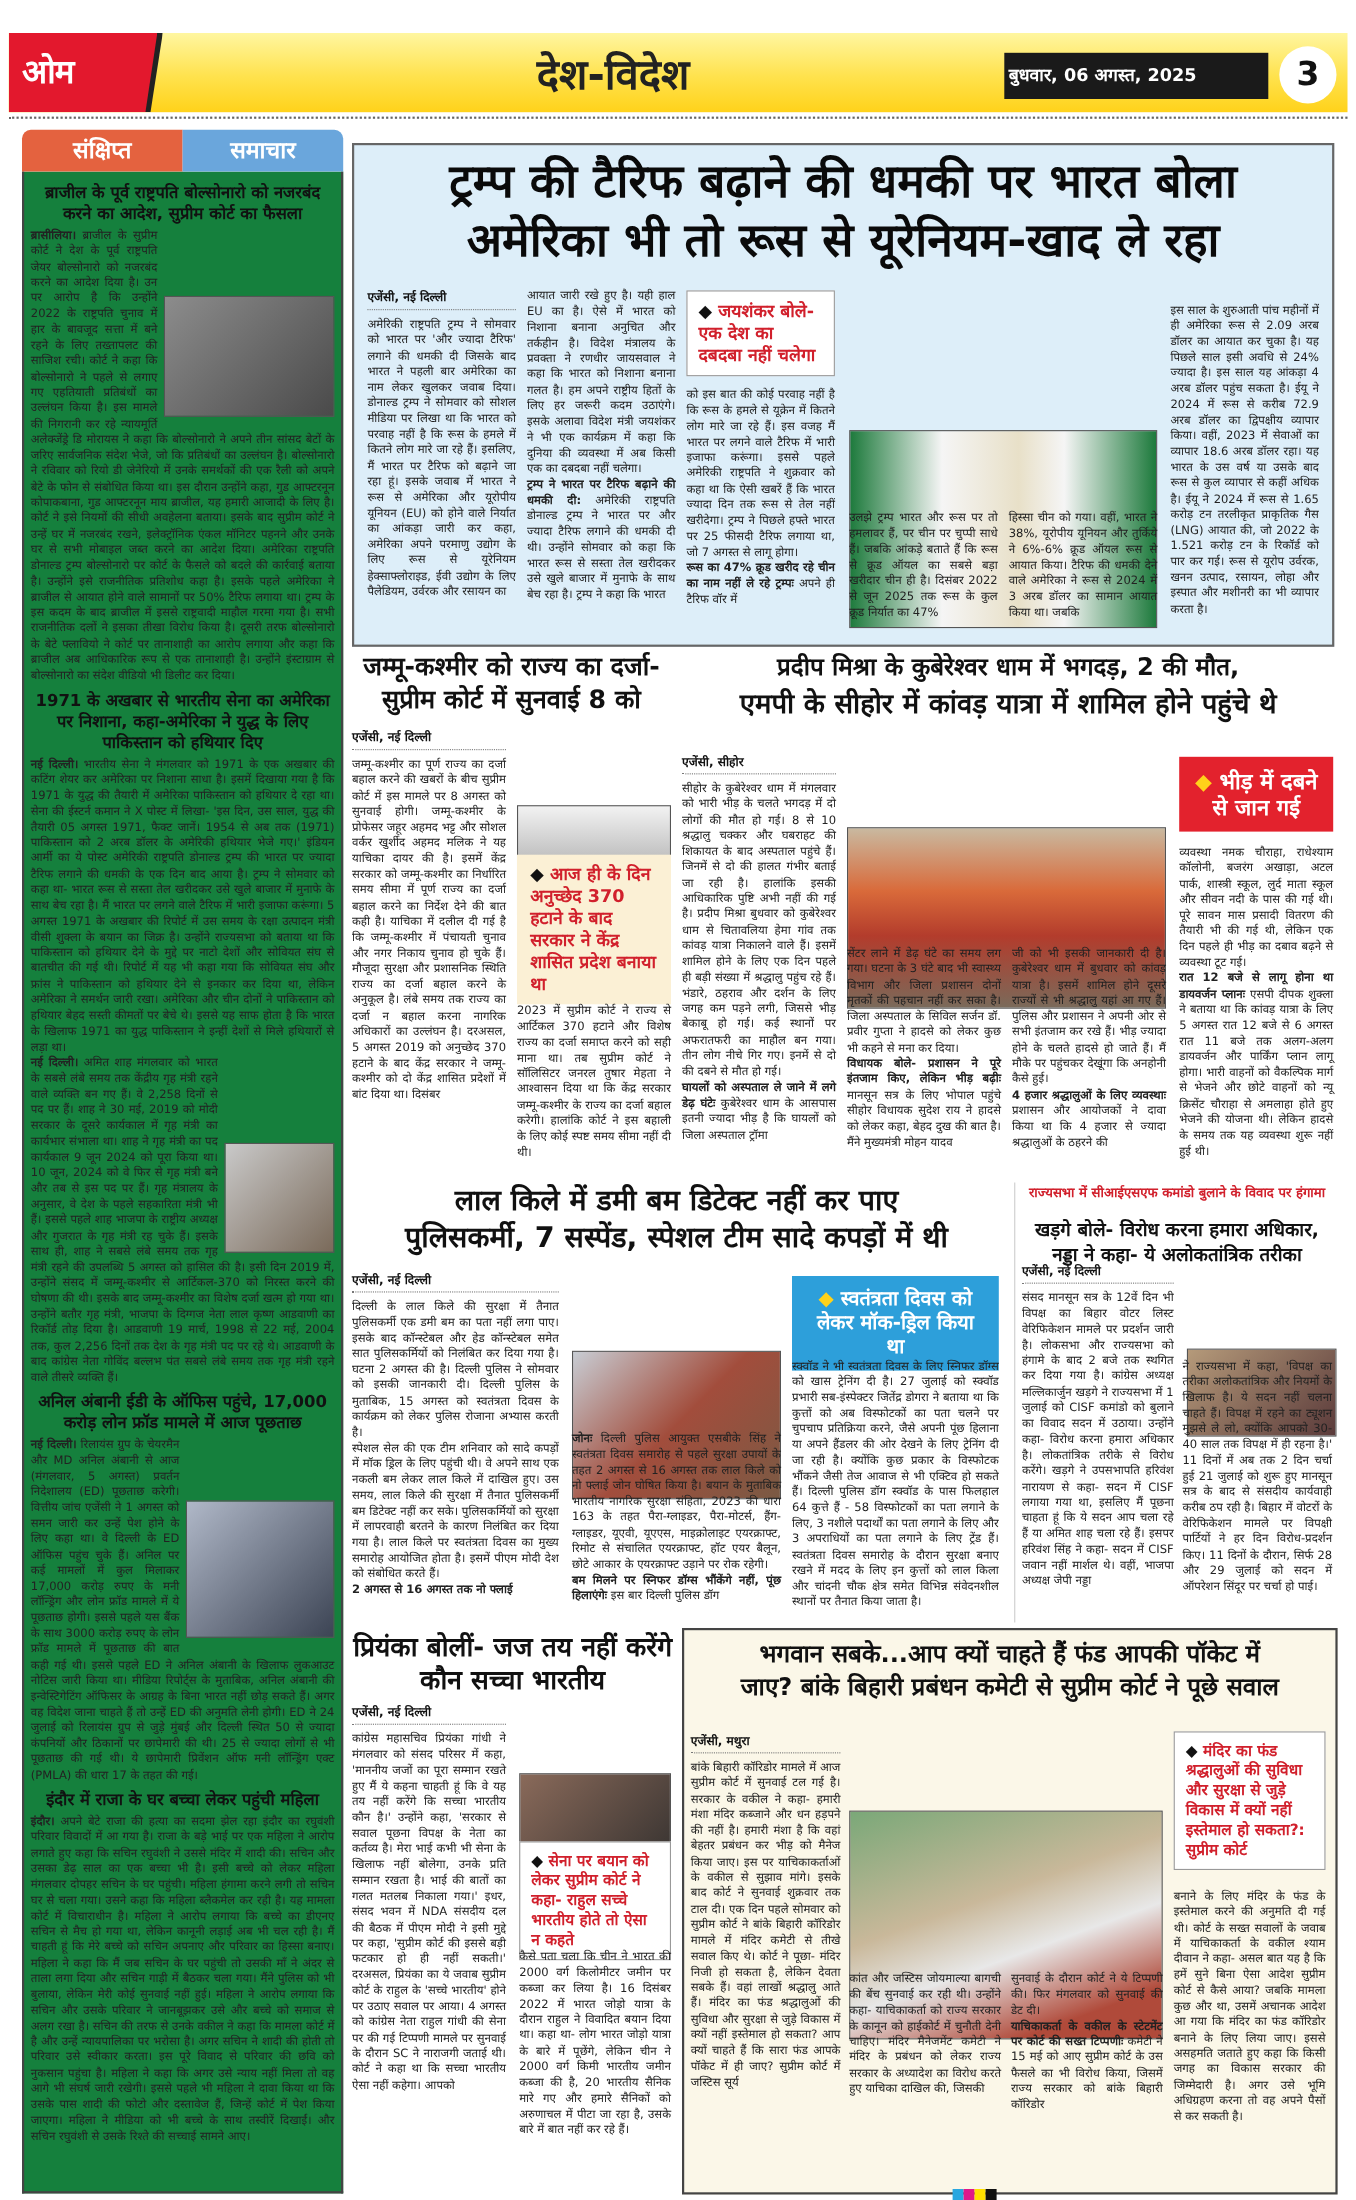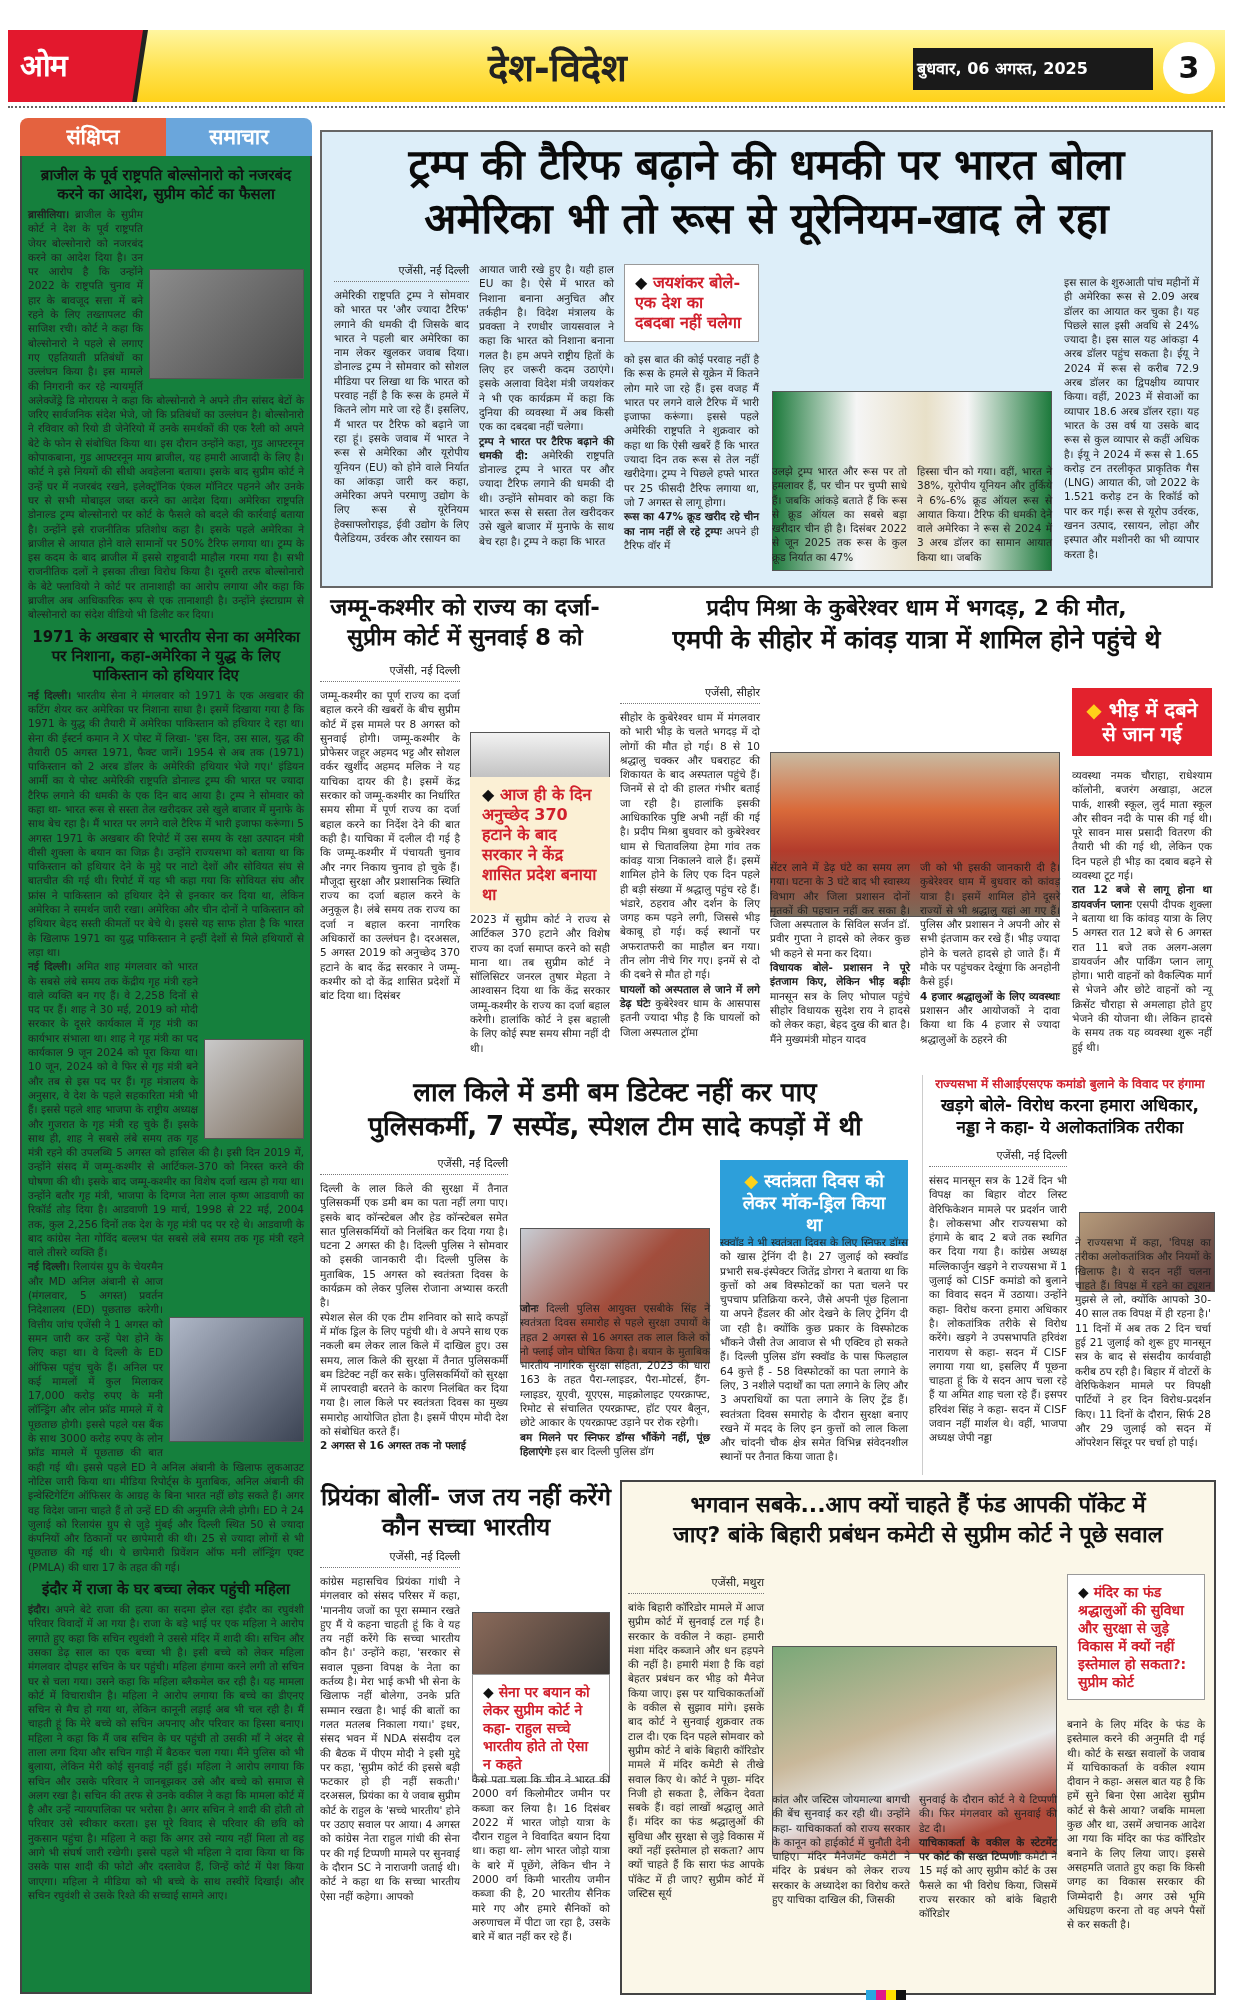--- a/index.html
+++ b/index.html
@@ -16,21 +16,21 @@
 .brief-tab{height:38px;display:flex}
 .brief-tab .a{width:50%;background:#e4623f;color:#fff;font-weight:bold;font-size:21px;text-align:center;line-height:38px;border-radius:8px 0 0 0}
 .brief-tab .b{width:50%;background:#6aa6dc;color:#fff;font-weight:bold;font-size:21px;text-align:center;line-height:38px;border-radius:0 8px 0 0}
 .brief-body{background:#15803d;border:2px solid #444;border-top:none;padding:4px 6px;height:1838px;overflow:hidden}
 .bh{font-weight:bold;text-align:center;font-size:15px;line-height:19px;margin:6px 0 3px;color:#111}
 .bt{font-size:10.5px;line-height:14.3px;text-align:justify;color:#222}
 .bt b{font-weight:bold}
 .photo{background:linear-gradient(135deg,#8c8c8c,#4a4a4a);border:1px solid #555;position:relative}
 .top-story{left:320px;top:130px;width:893px;height:458px;background:#ddeef9;border:2px solid #666}
 .hl-big{font-weight:bold;text-align:center;color:#0a0a0a}
-.byline{font-size:11px;font-weight:normal;text-align:right;padding-bottom:4px;border-bottom:1px dotted #777;margin-bottom:6px}
+.byline{font-size:11px;font-weight:bold;text-align:left;padding-bottom:4px;border-bottom:1px dotted #777;margin-bottom:6px}
 .col{font-size:10.5px;line-height:14.3px;text-align:justify;color:#222}
 .col b{font-weight:bold}
 .callout{border:1px solid #999;background:#fff;color:#d1202c;font-weight:bold;font-size:16px;line-height:20px;padding:8px 10px}
 .callout .dia{color:#111}
 .callout-red{background:#e3222d;color:#fff;font-weight:bold;font-size:20px;line-height:24px;padding:10px 12px;text-align:center}
 .callout-blue{background:#2d9fda;color:#fff;font-weight:bold;font-size:18px;line-height:22px;padding:10px 12px;text-align:center}
 .callout-cream{background:#fbf0d5;color:#d1202c;font-weight:bold;font-size:16px;line-height:20px;padding:8px 12px}
 .hl-sec{font-weight:bold;text-align:center;color:#111}
 .kicker{color:#d1202c;font-weight:bold;font-size:12px;text-align:center}
 .bihari{left:620px;top:1480px;width:596px;height:515px;background:#fbf7e8;border:2px solid #444}
@@ -60,20 +60,21 @@
     </div>
     <div>
       <div class="bh">1971 के अखबार से भारतीय सेना का अमेरिका पर निशाना, कहा-अमेरिका ने युद्ध के लिए पाकिस्तान को हथियार दिए</div>
       <div class="bt"><b>नई दिल्ली।</b> <span>भारतीय सेना ने मंगलवार को 1971 के एक अखबार की कटिंग शेयर कर अमेरिका पर निशाना साधा है। इसमें दिखाया गया है कि 1971 के युद्ध की तैयारी में अमेरिका पाकिस्तान को हथियार दे रहा था। सेना की ईस्टर्न कमान ने X पोस्ट में लिखा- 'इस दिन, उस साल, युद्ध की तैयारी 05 अगस्त 1971, फैक्ट जानें। 1954 से अब तक (1971) पाकिस्तान को 2 अरब डॉलर के अमेरिकी हथियार भेजे गए।' इंडियन आर्मी का ये पोस्ट अमेरिकी राष्ट्रपति डोनाल्ड ट्रम्प की भारत पर ज्यादा टैरिफ लगाने की धमकी के एक दिन बाद आया है। ट्रम्प ने सोमवार को कहा था- भारत रूस से सस्ता तेल खरीदकर उसे खुले बाजार में मुनाफे के साथ बेच रहा है। मैं भारत पर लगने वाले टैरिफ में भारी इजाफा करूंगा। 5 अगस्त 1971 के अखबार की रिपोर्ट में उस समय के रक्षा उत्पादन मंत्री वीसी शुक्ला के बयान का जिक्र है। उन्होंने राज्यसभा को बताया था कि पाकिस्तान को हथियार देने के मुद्दे पर नाटो देशों और सोवियत संघ से बातचीत की गई थी। रिपोर्ट में यह भी कहा गया कि सोवियत संघ और फ्रांस ने पाकिस्तान को हथियार देने से इनकार कर दिया था, लेकिन अमेरिका ने समर्थन जारी रखा। अमेरिका और चीन दोनों ने पाकिस्तान को हथियार बेहद सस्ती कीमतों पर बेचे थे। इससे यह साफ होता है कि भारत के खिलाफ 1971 का युद्ध पाकिस्तान ने इन्हीं देशों से मिले हथियारों से लड़ा था।</span></div>
     </div>
     <div>
       <div class="photo" style="float:right;width:100px;height:100px;margin:80px 0 4px 6px;background:linear-gradient(135deg,#c9c9c9,#7a6a5a)"></div>
       <div class="bt"><b>नई दिल्ली।</b> <span>अमित शाह मंगलवार को भारत के सबसे लंबे समय तक केंद्रीय गृह मंत्री रहने वाले व्यक्ति बन गए हैं। वे 2,258 दिनों से पद पर हैं। शाह ने 30 मई, 2019 को मोदी सरकार के दूसरे कार्यकाल में गृह मंत्री का कार्यभार संभाला था। शाह ने गृह मंत्री का पद कार्यकाल 9 जून 2024 को पूरा किया था। 10 जून, 2024 को वे फिर से गृह मंत्री बने और तब से इस पद पर हैं। गृह मंत्रालय के अनुसार, वे देश के पहले सहकारिता मंत्री भी हैं। इससे पहले शाह भाजपा के राष्ट्रीय अध्यक्ष और गुजरात के गृह मंत्री रह चुके हैं। इसके साथ ही, शाह ने सबसे लंबे समय तक गृह मंत्री रहने की उपलब्धि 5 अगस्त को हासिल की है। इसी दिन 2019 में, उन्होंने संसद में जम्मू-कश्मीर से आर्टिकल-370 को निरस्त करने की घोषणा की थी। इसके बाद जम्मू-कश्मीर का विशेष दर्जा खत्म हो गया था। उन्होंने बतौर गृह मंत्री, भाजपा के दिग्गज नेता लाल कृष्ण आडवाणी का रिकॉर्ड तोड़ दिया है। आडवाणी 19 मार्च, 1998 से 22 मई, 2004 तक, कुल 2,256 दिनों तक देश के गृह मंत्री पद पर रहे थे। आडवाणी के बाद कांग्रेस नेता गोविंद बल्लभ पंत सबसे लंबे समय तक गृह मंत्री रहने वाले तीसरे व्यक्ति हैं।</span></div>
     </div>
     <div>
+      <div class="bh">अनिल अंबानी ईडी के ऑफिस पहुंचे, 17,000 करोड़ लोन फ्रॉड मामले में आज पूछताछ</div>
       <div class="photo" style="float:right;width:135px;height:125px;margin:58px 0 4px 6px;background:linear-gradient(135deg,#b0b8c8,#3c4454)"></div>
       <div class="bt"><b>नई दिल्ली।</b> <span>रिलायंस ग्रुप के चेयरमैन और MD अनिल अंबानी से आज (मंगलवार, 5 अगस्त) प्रवर्तन निदेशालय (ED) पूछताछ करेगी। वित्तीय जांच एजेंसी ने 1 अगस्त को समन जारी कर उन्हें पेश होने के लिए कहा था। वे दिल्ली के ED ऑफिस पहुंच चुके हैं। अनिल पर कई मामलों में कुल मिलाकर 17,000 करोड़ रुपए के मनी लॉन्ड्रिंग और लोन फ्रॉड मामले में ये पूछताछ होगी। इससे पहले यस बैंक के साथ 3000 करोड़ रुपए के लोन फ्रॉड मामले में पूछताछ की बात कही गई थी। इससे पहले ED ने अनिल अंबानी के खिलाफ लुकआउट नोटिस जारी किया था। मीडिया रिपोर्ट्स के मुताबिक, अनिल अंबानी की इन्वेस्टिगेटिंग ऑफिसर के आग्रह के बिना भारत नहीं छोड़ सकते हैं। अगर वह विदेश जाना चाहते हैं तो उन्हें ED की अनुमति लेनी होगी। ED ने 24 जुलाई को रिलायंस ग्रुप से जुड़े मुंबई और दिल्ली स्थित 50 से ज्यादा कंपनियों और ठिकानों पर छापेमारी की थी। 25 से ज्यादा लोगों से भी पूछताछ की गई थी। ये छापेमारी प्रिवेंशन ऑफ मनी लॉन्ड्रिंग एक्ट (PMLA) की धारा 17 के तहत की गई।</span></div>
     </div>
     <div>
       <div class="bh">इंदौर में राजा के घर बच्चा लेकर पहुंची महिला</div>
       <div class="bt"><b>इंदौर।</b> <span>अपने बेटे राजा की हत्या का सदमा झेल रहा इंदौर का रघुवंशी परिवार विवादों में आ गया है। राजा के बड़े भाई पर एक महिला ने आरोप लगाते हुए कहा कि सचिन रघुवंशी ने उससे मंदिर में शादी की। सचिन और उसका डेढ़ साल का एक बच्चा भी है। इसी बच्चे को लेकर महिला मंगलवार दोपहर सचिन के घर पहुंची। महिला हंगामा करने लगी तो सचिन घर से चला गया। उसने कहा कि महिला ब्लैकमेल कर रही है। यह मामला कोर्ट में विचाराधीन है। महिला ने आरोप लगाया कि बच्चे का डीएनए सचिन से मैच हो गया था, लेकिन कानूनी लड़ाई अब भी चल रही है। मैं चाहती हूं कि मेरे बच्चे को सचिन अपनाए और परिवार का हिस्सा बनाए। महिला ने कहा कि मैं जब सचिन के घर पहुंची तो उसकी माँ ने अंदर से ताला लगा दिया और सचिन गाड़ी में बैठकर चला गया। मैंने पुलिस को भी बुलाया, लेकिन मेरी कोई सुनवाई नहीं हुई। महिला ने आरोप लगाया कि सचिन और उसके परिवार ने जानबूझकर उसे और बच्चे को समाज से अलग रखा है। सचिन की तरफ से उनके वकील ने कहा कि मामला कोर्ट में है और उन्हें न्यायपालिका पर भरोसा है। अगर सचिन ने शादी की होती तो परिवार उसे स्वीकार करता। इस पूरे विवाद से परिवार की छवि को नुकसान पहुंचा है। महिला ने कहा कि अगर उसे न्याय नहीं मिला तो वह आगे भी संघर्ष जारी रखेगी। इससे पहले भी महिला ने दावा किया था कि उसके पास शादी की फोटो और दस्तावेज हैं, जिन्हें कोर्ट में पेश किया जाएगा। महिला ने मीडिया को भी बच्चे के साथ तस्वीरें दिखाईं। और सचिन रघुवंशी से उसके रिश्ते की सच्चाई सामने आए।</span></div>
     </div>
   </div>
 </div>
 
@@ -148,21 +149,21 @@
     <div class="col"><b>जोनः</b> <span>दिल्ली पुलिस आयुक्त एसबीके सिंह ने स्वतंत्रता दिवस समारोह से पहले सुरक्षा उपायों के तहत 2 अगस्त से 16 अगस्त तक लाल किले को नो फ्लाई जोन घोषित किया है। बयान के मुताबिक भारतीय नागरिक सुरक्षा संहिता, 2023 की धारा 163 के तहत पैरा-ग्लाइडर, पैरा-मोटर्स, हैंग-ग्लाइडर, यूएवी, यूएएस, माइक्रोलाइट एयरक्राफ्ट, रिमोट से संचालित एयरक्राफ्ट, हॉट एयर बैलून, छोटे आकार के एयरक्राफ्ट उड़ाने पर रोक रहेगी।</span><br><b>बम मिलने पर स्निफर डॉग्स भौंकेंगे नहीं, पूंछ हिलाएंगेः</b> <span>इस बार दिल्ली पुलिस डॉग</span></div>
   </div>
   <div class="abs callout-blue" style="left:400px;top:85px;width:188px"><span style="color:#ffd21a">◆</span> <span>स्वतंत्रता दिवस को लेकर मॉक-ड्रिल किया था</span></div>
   <div class="abs" style="left:400px;top:160px;width:188px">
     <div class="col">स्क्वॉड ने भी स्वतंत्रता दिवस के लिए स्निफर डॉग्स को खास ट्रेनिंग दी है। 27 जुलाई को स्क्वॉड प्रभारी सब-इंस्पेक्टर जितेंद्र डोगरा ने बताया था कि कुत्तों को अब विस्फोटकों का पता चलने पर चुपचाप प्रतिक्रिया करने, जैसे अपनी पूंछ हिलाना या अपने हैंडलर की ओर देखने के लिए ट्रेनिंग दी जा रही है। क्योंकि कुछ प्रकार के विस्फोटक भौंकने जैसी तेज आवाज से भी एक्टिव हो सकते हैं। दिल्ली पुलिस डॉग स्क्वॉड के पास फिलहाल 64 कुत्ते हैं - 58 विस्फोटकों का पता लगाने के लिए, 3 नशीले पदार्थों का पता लगाने के लिए और 3 अपराधियों का पता लगाने के लिए ट्रेंड हैं। स्वतंत्रता दिवस समारोह के दौरान सुरक्षा बनाए रखने में मदद के लिए इन कुत्तों को लाल किला और चांदनी चौक क्षेत्र समेत विभिन्न संवेदनशील स्थानों पर तैनात किया जाता है।</div>
   </div>
 </div>
 
 <div class="abs" style="left:922px;top:1075px;width:291px;height:400px;border-left:1px solid #ccc;padding-left:4px">
   <div class="kicker">राज्यसभा में सीआईएसएफ कमांडो बुलाने के विवाद पर हंगामा</div>
-  <div class="hl-sec" style="font-size:17px;line-height:22px;margin-top:2px">खड़गे बोले- विरोध करना हमारा अधिकार, नड्डा ने कहा- ये अलोकतांत्रिक तरीका</div>
+  <div class="hl-sec" style="font-size:17px;line-height:22px;margin-top:16px">खड़गे बोले- विरोध करना हमारा अधिकार, नड्डा ने कहा- ये अलोकतांत्रिक तरीका</div>
   <div class="abs" style="left:6px;top:72px;width:138px">
     <div class="byline">एजेंसी, नई दिल्ली</div>
     <div class="col">संसद मानसून सत्र के 12वें दिन भी विपक्ष का बिहार वोटर लिस्ट वेरिफिकेशन मामले पर प्रदर्शन जारी है। लोकसभा और राज्यसभा को हंगामे के बाद 2 बजे तक स्थगित कर दिया गया है। कांग्रेस अध्यक्ष मल्लिकार्जुन खड़गे ने राज्यसभा में 1 जुलाई को CISF कमांडो को बुलाने का विवाद सदन में उठाया। उन्होंने कहा- विरोध करना हमारा अधिकार है। लोकतांत्रिक तरीके से विरोध करेंगे। खड़गे ने उपसभापति हरिवंश नारायण से कहा- सदन में CISF लगाया गया था, इसलिए मैं पूछना चाहता हूं कि ये सदन आप चला रहे हैं या अमित शाह चला रहे हैं। इसपर हरिवंश सिंह ने कहा- सदन में CISF जवान नहीं मार्शल थे। वहीं, भाजपा अध्यक्ष जेपी नड्डा</div>
   </div>
   <div class="abs photo" style="left:152px;top:74px;width:136px;height:80px;background:linear-gradient(135deg,#b59a7a,#5a3a3a)"></div>
   <div class="abs" style="left:152px;top:160px;width:136px">
     <div class="col">ने राज्यसभा में कहा, 'विपक्ष का तरीका अलोकतांत्रिक और नियमों के खिलाफ है। ये सदन नहीं चलना चाहते हैं। विपक्ष में रहने का ट्यूशन मुझसे ले लो, क्योंकि आपको 30-40 साल तक विपक्ष में ही रहना है।' 11 दिनों में अब तक 2 दिन चर्चा हुई 21 जुलाई को शुरू हुए मानसून सत्र के बाद से संसदीय कार्यवाही करीब ठप रही है। बिहार में वोटरों के वेरिफिकेशन मामले पर विपक्षी पार्टियों ने हर दिन विरोध-प्रदर्शन किए। 11 दिनों के दौरान, सिर्फ 28 और 29 जुलाई को सदन में ऑपरेशन सिंदूर पर चर्चा हो पाई।</div>
   </div>
 </div>
 

